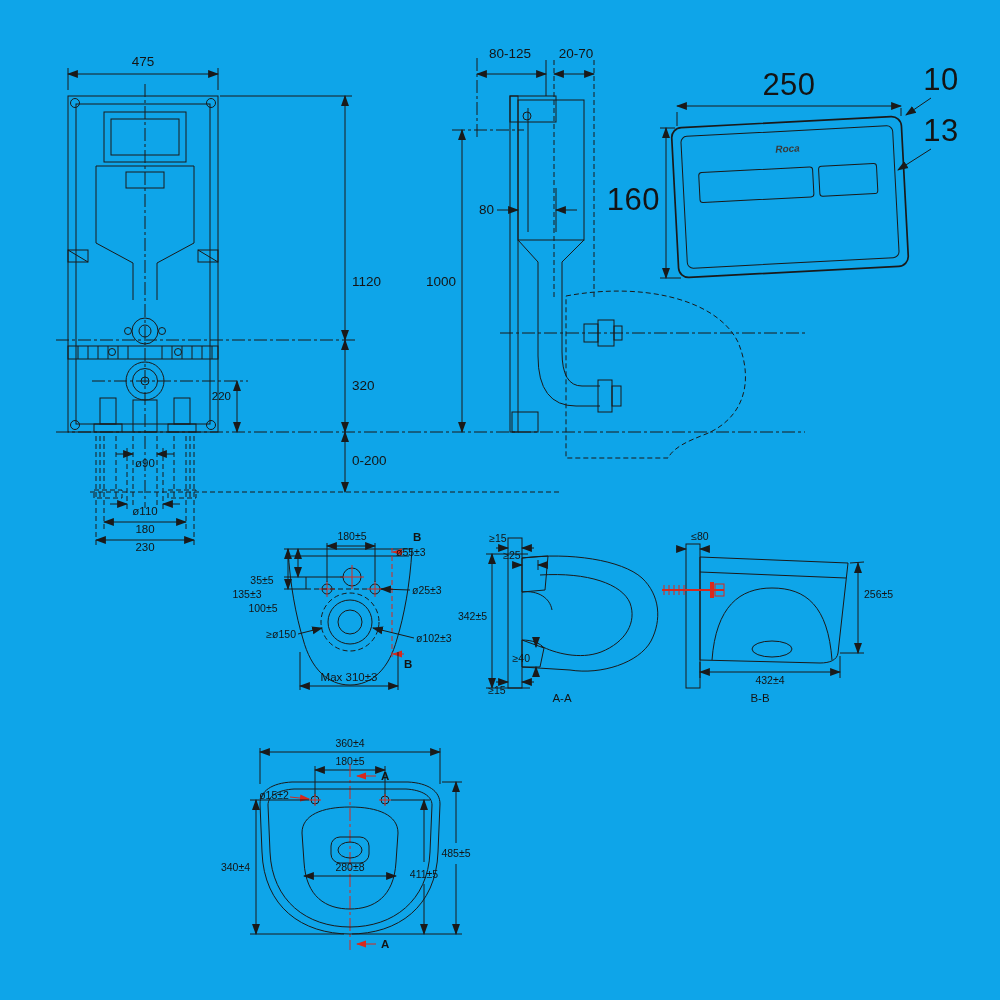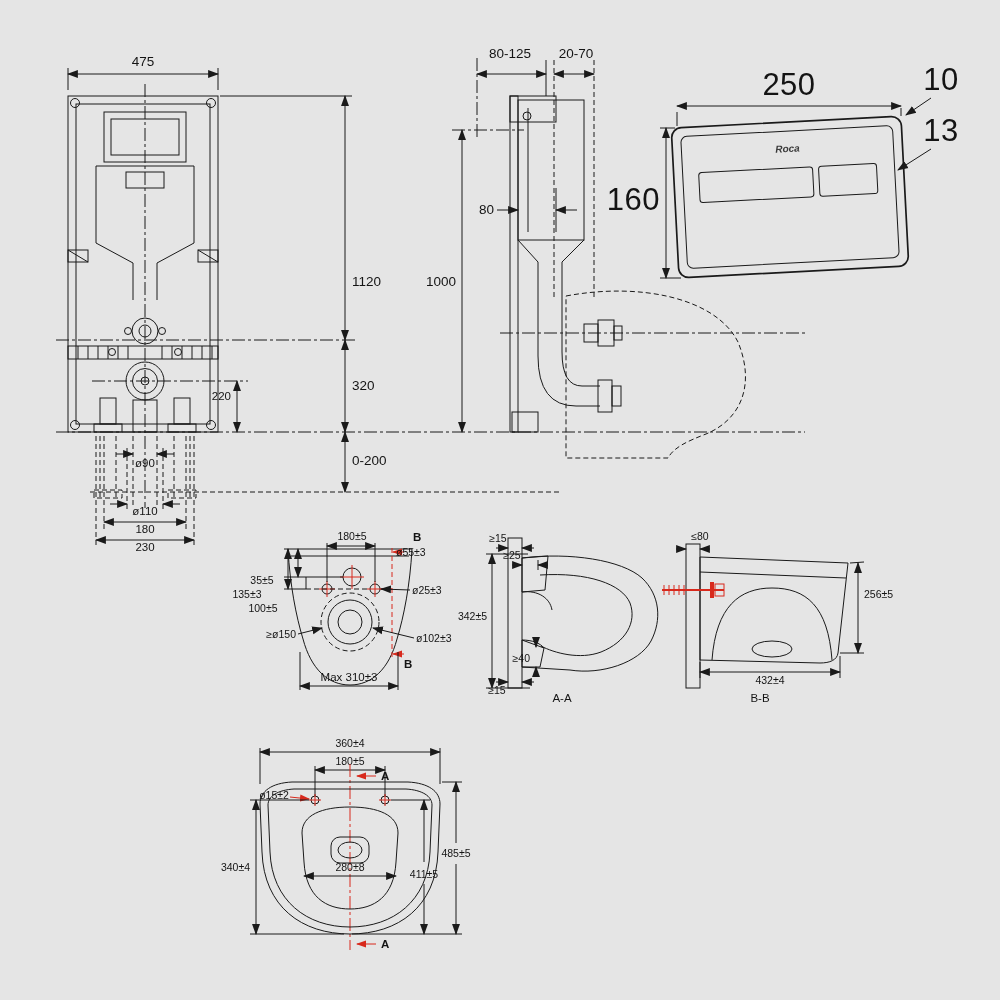--- a/index.html
+++ b/index.html
@@ -1,16 +1,16 @@
 <!DOCTYPE html>
 <html><head>
 <meta charset="utf-8">
 <style>
   html,body{margin:0;padding:0;background:#ffffff}
-  #stage{position:relative;width:1000px;height:1000px;background:#e5e5e5;overflow:hidden;
+  #stage{position:relative;width:1000px;height:1000px;background:#0ea5e9;overflow:hidden;
          font-family:"Liberation Sans","DejaVu Sans",sans-serif}
   svg{display:block}
   .ln{fill:none;stroke:#1a1a1a;stroke-width:1}
   .th{stroke-width:1.7}
   .dsh{stroke-dasharray:5 3}
   .cl{stroke-dasharray:13 3 3 3}
   .red{stroke:#d8291c}
   text{fill:#141414;font-family:"Liberation Sans","DejaVu Sans",sans-serif;font-size:12px}
   .t10{font-size:10.5px}
   .t11{font-size:11.5px}

